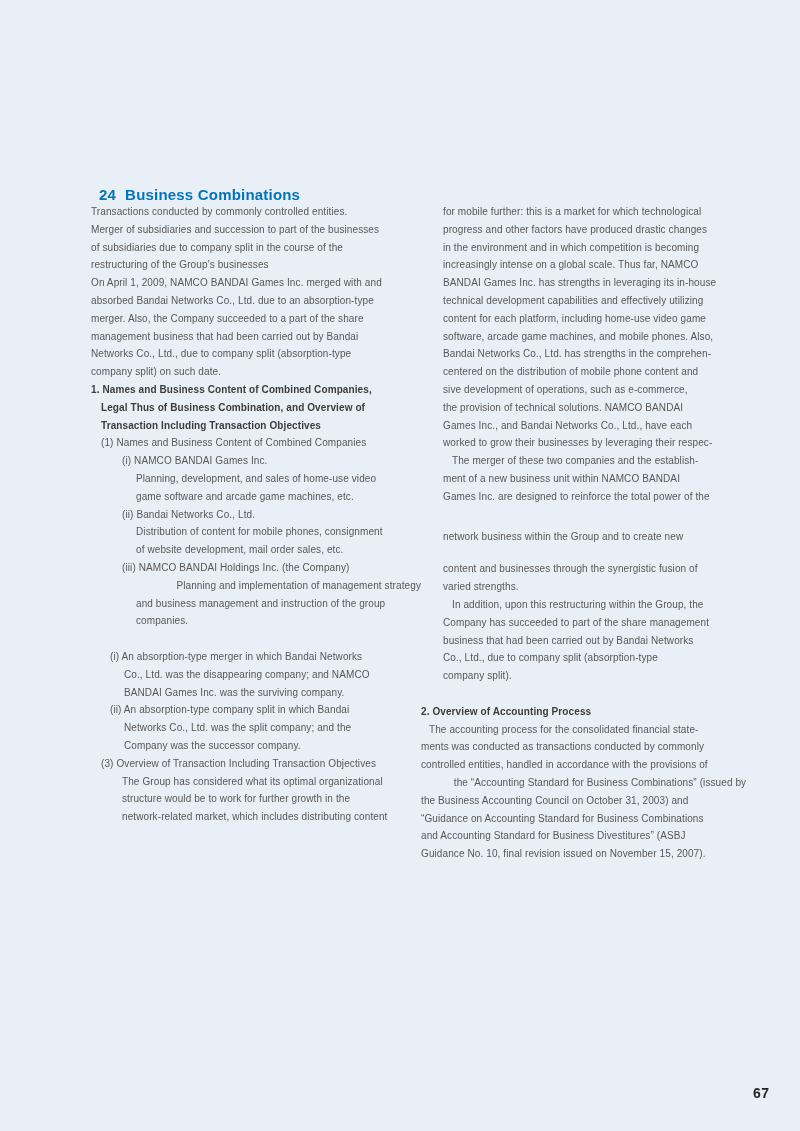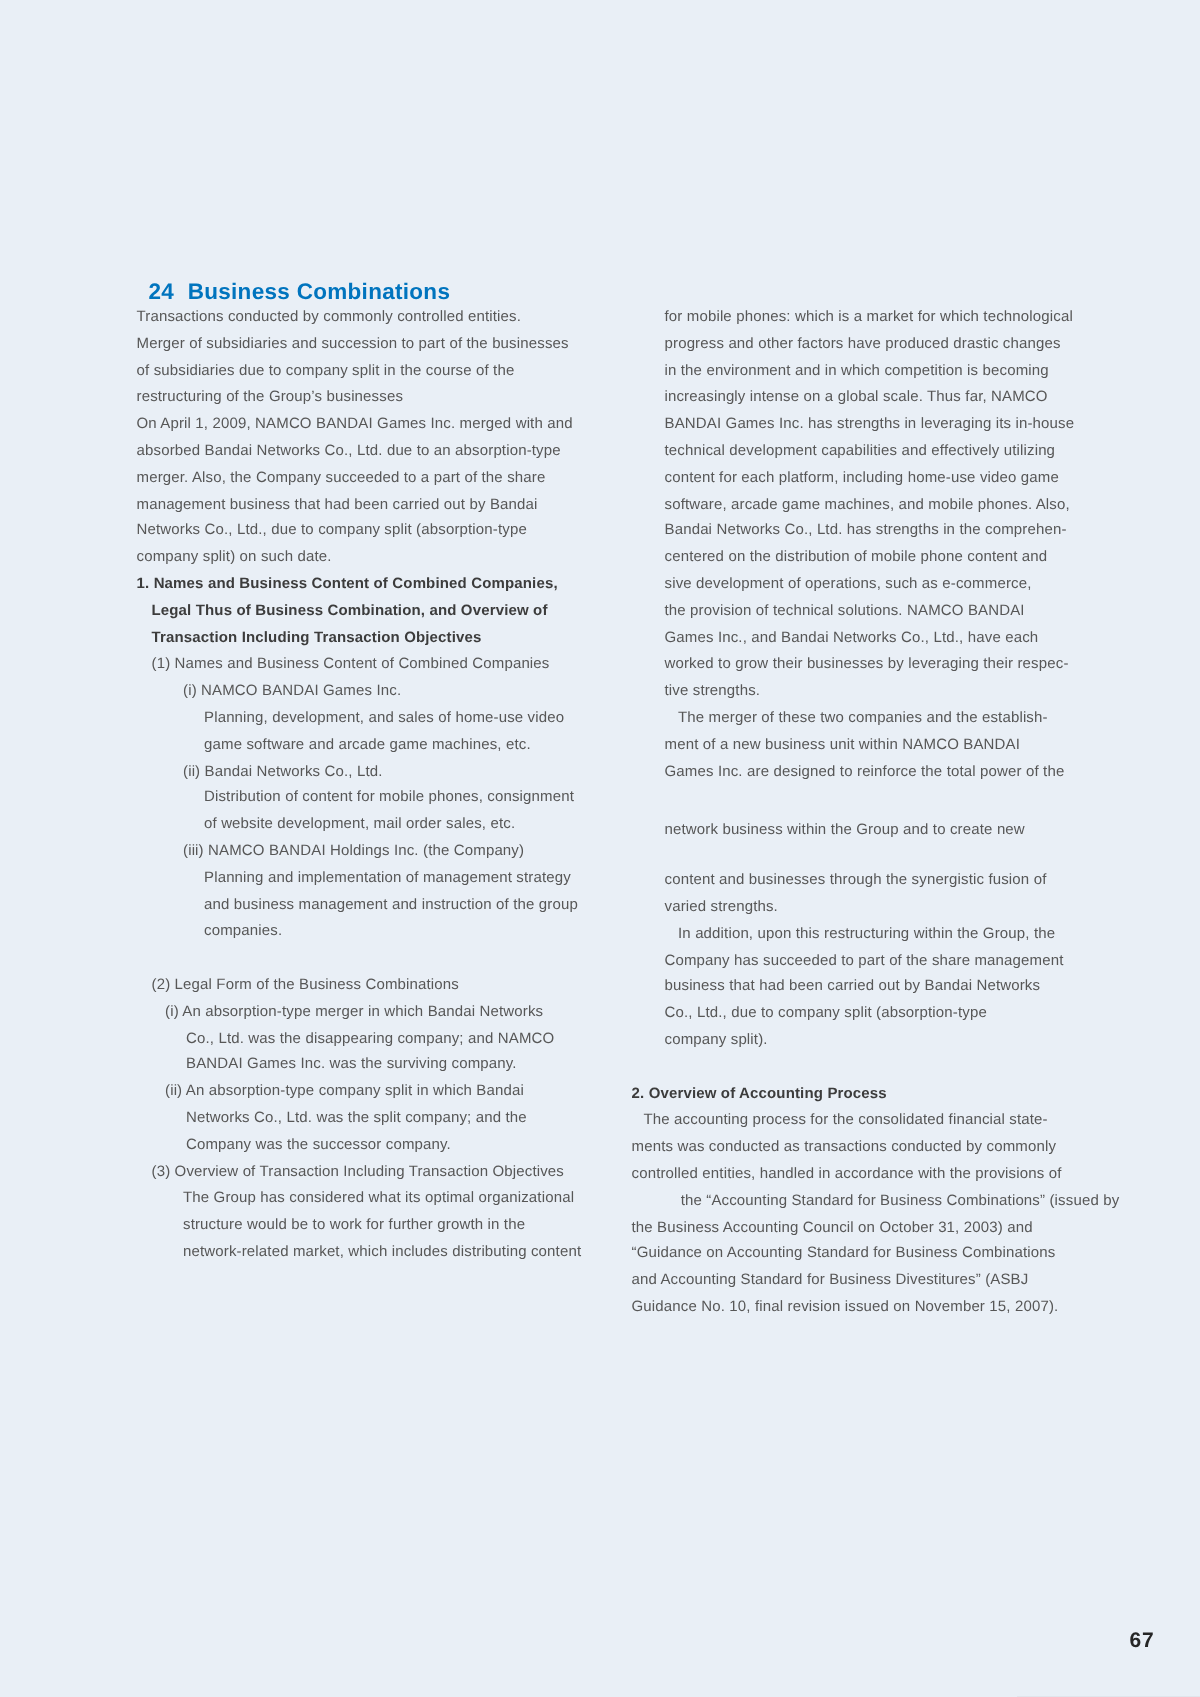--- a/index.html
+++ b/index.html
@@ -75,53 +75,51 @@
       <div class="ln b" style="padding-left: 10px;">Legal Thus of Business Combination, and Overview of</div>
       <div class="ln b" style="padding-left: 10px;">Transaction Including Transaction Objectives</div>
       <div class="ln" style="padding-left: 10px;">(1) Names and Business Content of Combined Companies</div>
       <div class="ln" style="padding-left: 31px;">(i) NAMCO BANDAI Games Inc.</div>
       <div class="ln" style="padding-left: 45px;">Planning, development, and sales of home-use video</div>
       <div class="ln" style="padding-left: 45px;">game software and arcade game machines, etc.</div>
       <div class="ln" style="padding-left: 31px;">(ii) Bandai Networks Co., Ltd.</div>
       <div class="ln" style="padding-left: 45px;">Distribution of content for mobile phones, consignment</div>
       <div class="ln" style="padding-left: 45px;">of website development, mail order sales, etc.</div>
       <div class="ln" style="padding-left: 31px;">(iii) NAMCO BANDAI Holdings Inc. (the Company)</div>
-      <div class="ln" style="padding-left: 45px;">Planning and implementation of management strategy</div>
+      <div class="ln" style="padding-left: 45px; text-align: right;">Planning and implementation of management strategy</div>
       <div class="ln" style="padding-left: 45px;">and business management and instruction of the group</div>
       <div class="ln" style="padding-left: 45px;">companies.</div>
       <div class="ln" style="padding-left: 0px;">&nbsp;</div>
-      <div class="ln" style="padding-left: 10px;">(2) Legal Form of the Business Combinations</div>
       <div class="ln" style="padding-left: 19px;">(i) An absorption-type merger in which Bandai Networks</div>
       <div class="ln" style="padding-left: 33px;">Co., Ltd. was the disappearing company; and NAMCO</div>
       <div class="ln" style="padding-left: 33px;">BANDAI Games Inc. was the surviving company.</div>
       <div class="ln" style="padding-left: 19px;">(ii) An absorption-type company split in which Bandai</div>
       <div class="ln" style="padding-left: 33px;">Networks Co., Ltd. was the split company; and the</div>
       <div class="ln" style="padding-left: 33px;">Company was the successor company.</div>
       <div class="ln" style="padding-left: 10px;">(3) Overview of Transaction Including Transaction Objectives</div>
       <div class="ln" style="padding-left: 31px;">The Group has considered what its optimal organizational</div>
       <div class="ln" style="padding-left: 31px;">structure would be to work for further growth in the</div>
       <div class="ln" style="padding-left: 31px;">network-related market, which includes distributing content</div>
     </div>
 
   <div class="col col-right" id="col-right">
-      <div class="ln" style="padding-left: 22px;">for mobile phones: which is a market for which technological</div>
+      <div class="ln" style="padding-left: 22px;">for mobile further: this is a market for which technological</div>
       <div class="ln" style="padding-left: 22px;">progress and other factors have produced drastic changes</div>
       <div class="ln" style="padding-left: 22px;">in the environment and in which competition is becoming</div>
       <div class="ln" style="padding-left: 22px;">increasingly intense on a global scale. Thus far, NAMCO</div>
       <div class="ln" style="padding-left: 22px;">BANDAI Games Inc. has strengths in leveraging its in-house</div>
       <div class="ln" style="padding-left: 22px;">technical development capabilities and effectively utilizing</div>
       <div class="ln" style="padding-left: 22px;">content for each platform, including home-use video game</div>
       <div class="ln" style="padding-left: 22px;">software, arcade game machines, and mobile phones. Also,</div>
       <div class="ln" style="padding-left: 22px;">Bandai Networks Co., Ltd. has strengths in the comprehen-</div>
       <div class="ln" style="padding-left: 22px;">centered on the distribution of mobile phone content and</div>
       <div class="ln" style="padding-left: 22px;">sive development of operations, such as e-commerce,</div>
       <div class="ln" style="padding-left: 22px;">the provision of technical solutions. NAMCO BANDAI</div>
       <div class="ln" style="padding-left: 22px;">Games Inc., and Bandai Networks Co., Ltd., have each</div>
       <div class="ln" style="padding-left: 22px;">worked to grow their businesses by leveraging their respec-</div>
-      <div class="ln" style="padding-left: 22px;">tive strengths.</div>
       <div class="ln" style="padding-left: 31px;">The merger of these two companies and the establish-</div>
       <div class="ln" style="padding-left: 22px;">ment of a new business unit within NAMCO BANDAI</div>
       <div class="ln" style="padding-left: 22px;">Games Inc. are designed to reinforce the total power of the</div>
       <div class="ln" style="padding-left: 22px; margin-top: 22px;">network business within the Group and to create new</div>
       <div class="ln" style="padding-left: 22px; margin-top: 15px;">content and businesses through the synergistic fusion of</div>
       <div class="ln" style="padding-left: 22px;">varied strengths.</div>
       <div class="ln" style="padding-left: 31px;">In addition, upon this restructuring within the Group, the</div>
       <div class="ln" style="padding-left: 22px;">Company has succeeded to part of the share management</div>
       <div class="ln" style="padding-left: 22px;">business that had been carried out by Bandai Networks</div>
       <div class="ln" style="padding-left: 22px;">Co., Ltd., due to company split (absorption-type</div>

